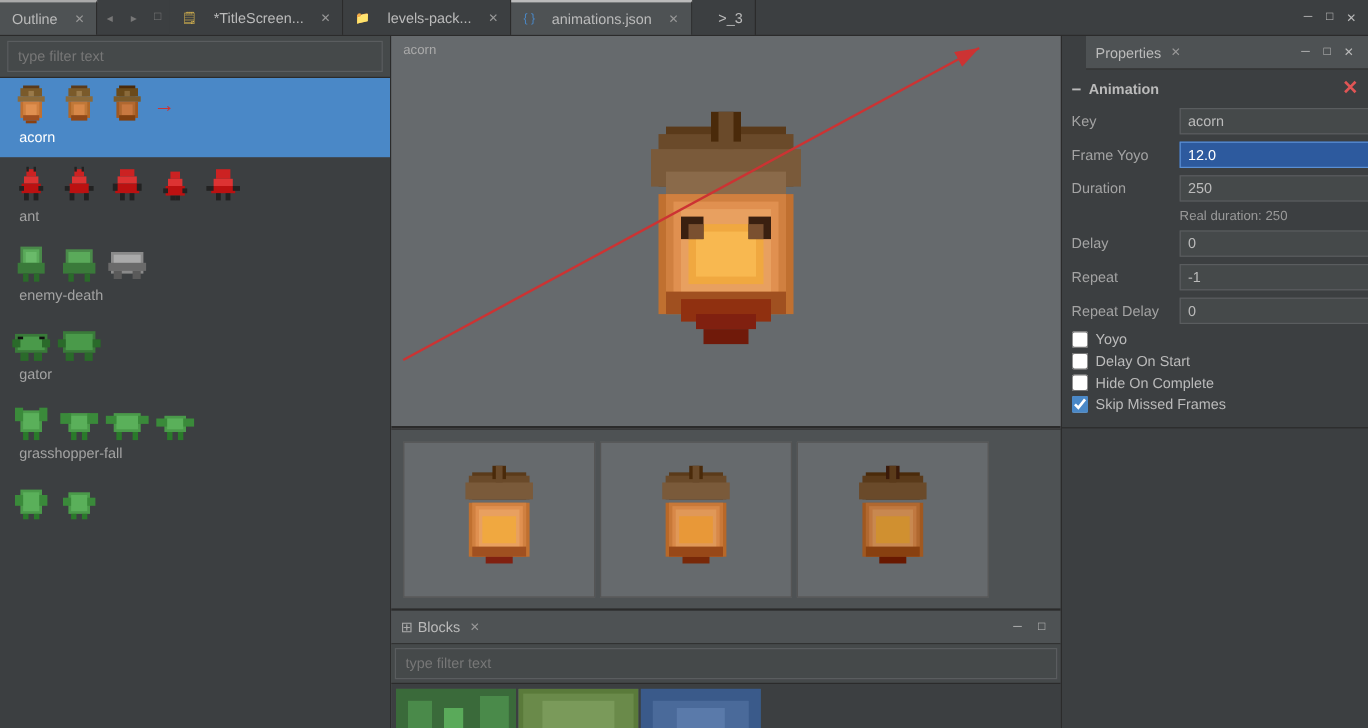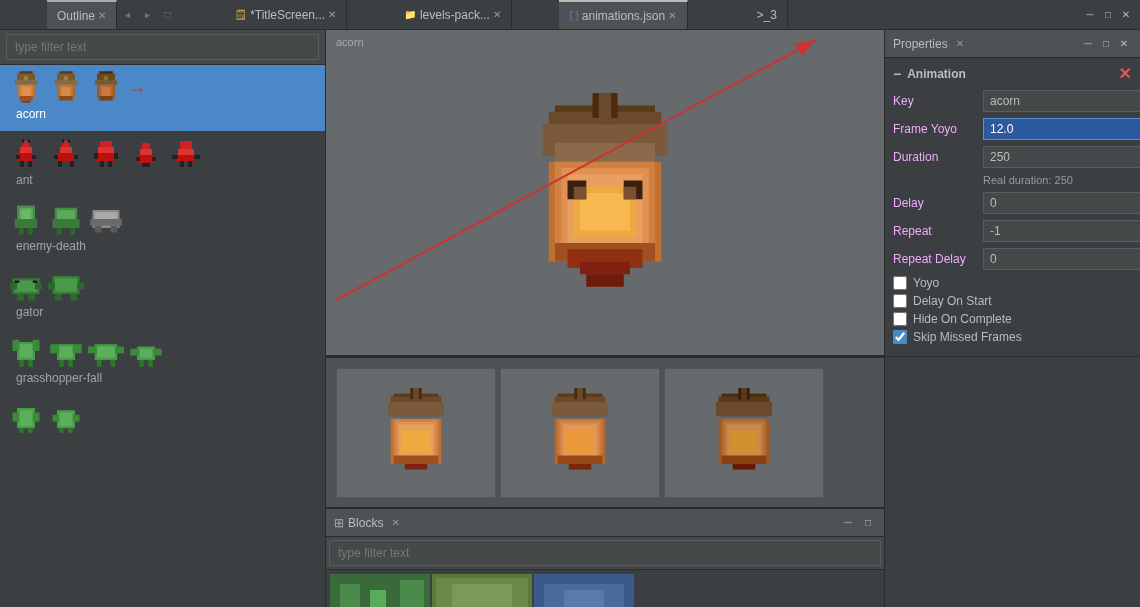--- a/index.html
+++ b/index.html
@@ -15,23 +15,22 @@
       flex-shrink: 0;
     }
     .tab {
       display: flex;
       align-items: center;
       padding: 0 10px;
       height: 100%;
       border-right: 1px solid #2b2b2b;
       cursor: pointer;
       color: #bbbbbb;
-      gap: 3px;
+      gap: 14px;
       font-size: 12px;
-      margin-left: 47px;
     }
     .tab.active {
       background: #4e5254;
       border-top: 2px solid #bbbbbb;
     }
     .tab-close {
       font-size: 10px;
       color: #999;
       cursor: pointer;
     }
@@ -234,20 +233,21 @@
       flex-shrink: 0;
     }
     .right-panel-header {
       display: flex;
       align-items: center;
       justify-content: space-between;
       padding: 4px 8px;
       background: #4e5254;
       border-bottom: 1px solid #2b2b2b;
       height: 28px;
+      margin-left: 20px;
     }
     .properties-section {
       padding: 8px;
       border-bottom: 1px solid #2b2b2b;
     }
     .section-header {
       display: flex;
       align-items: center;
       justify-content: space-between;
       margin-bottom: 8px;
@@ -268,21 +268,21 @@
       line-height: 1;
     }
 
     .prop-row {
       display: flex;
       align-items: center;
       margin-bottom: 6px;
     }
     .prop-label {
       width: 90px;
-      color: #f0abfc;
+      color: #a3a3a3;
       font-size: 12px;
       flex-shrink: 0;
     }
     .prop-input {
       flex: 1;
       padding: 2px 6px;
       background: #45494a;
       border: 1px solid #5a5d5f;
       color: #bbbbbb;
       font-size: 12px;

